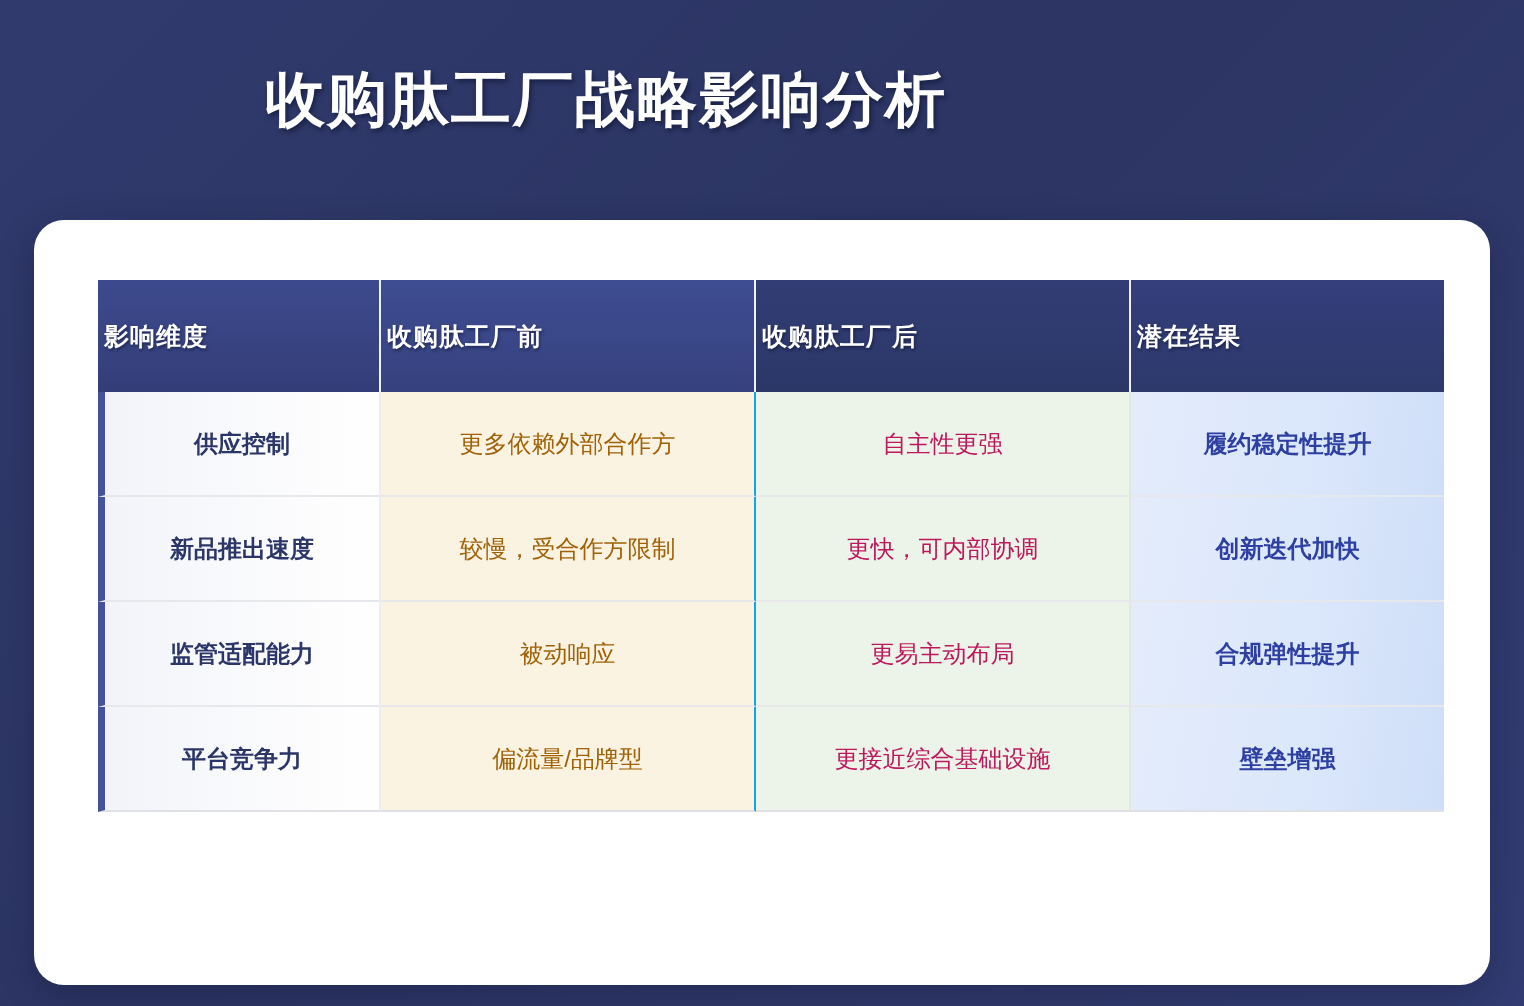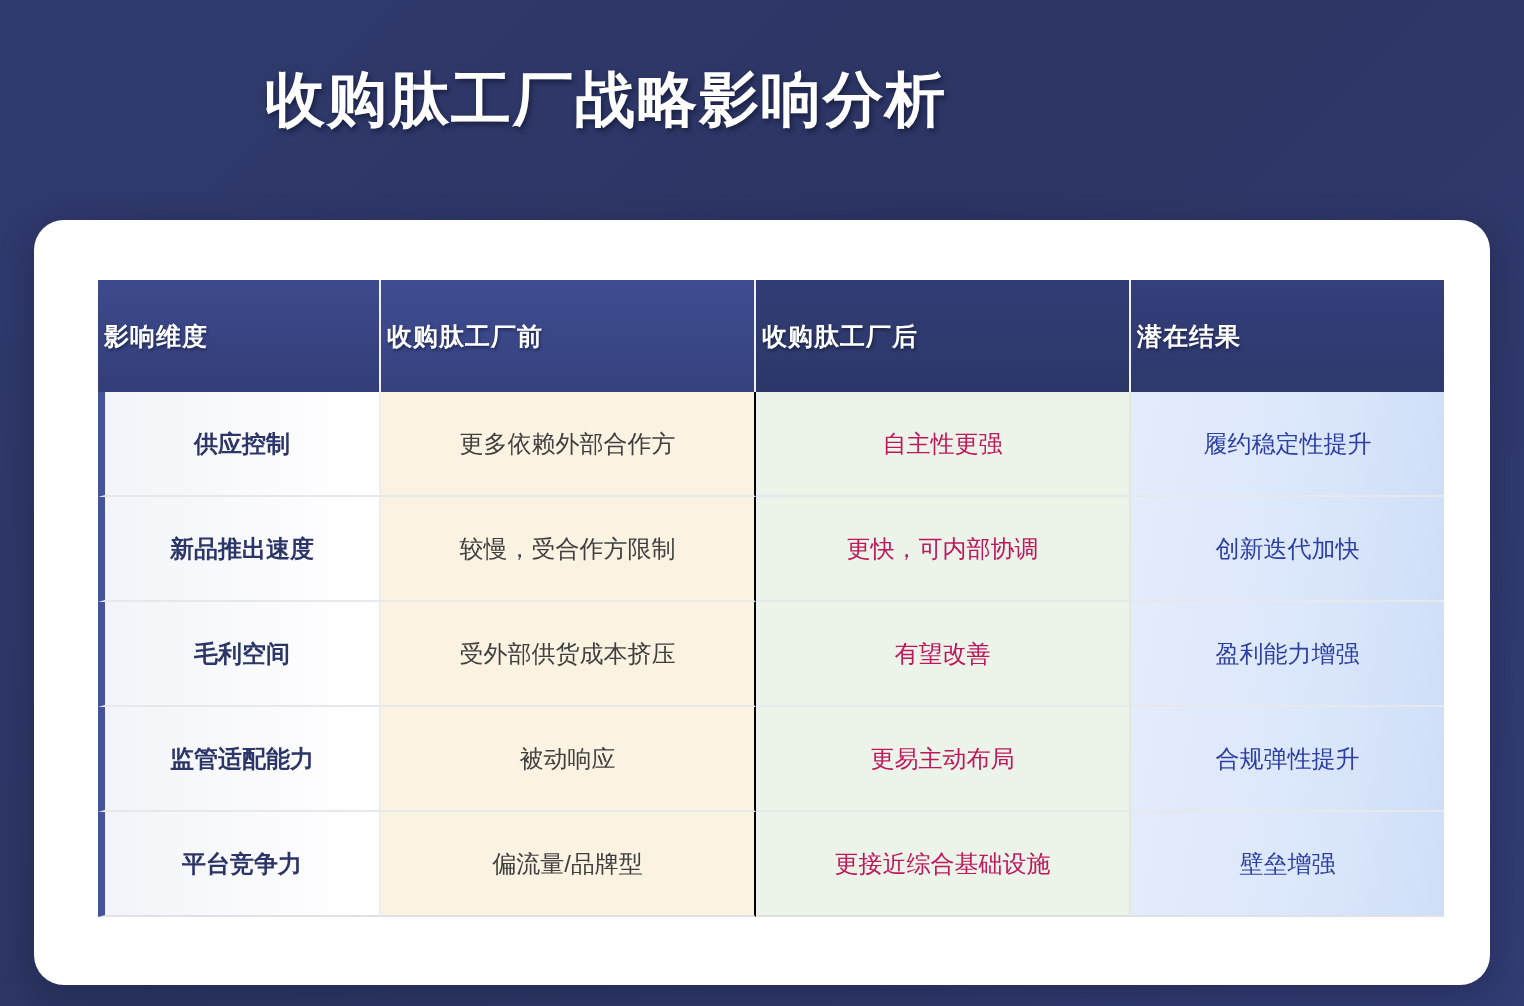--- a/index.html
+++ b/index.html
@@ -103,31 +103,31 @@
 
   td.col-dim {
     font-weight: bold;
     color: #2b3568;
     background: linear-gradient(90deg, #f2f4f9 0%, #fdfdfe 80%, #ffffff 100%);
     border-left: 7px solid #45539c;
     border-right: 2px solid #ededf1;
     text-align: center;
   }
   td.col-before {
-    color: #404040;
+    color: #a16207;
     background: #fbf3e2;
-    border-right: 2px solid #000000;
+    border-right: 2px solid #0ea5e9;
   }
   td.col-after {
     color: #be185d;
     background: #ecf3e9;
     border-right: 2px solid #e2e6e0;
   }
   td.col-result {
-    font-weight: normal;
+    font-weight: bold;
     color: #2e3fa2;
     background: linear-gradient(100deg, #e4ecfb 0%, #dbe7fb 55%, #cfdef8 100%);
   }
 </style>
 </head>
 <body>
 
 <div class="page">
 
   <div class="title-wrap">
@@ -157,26 +157,20 @@
           <td class="col-after">自主性更强</td>
           <td class="col-result">履约稳定性提升</td>
         </tr>
         <tr>
           <td class="col-dim">新品推出速度</td>
           <td class="col-before">较慢，受合作方限制</td>
           <td class="col-after">更快，可内部协调</td>
           <td class="col-result">创新迭代加快</td>
         </tr>
         <tr>
-          <td class="col-dim">毛利空间</td>
-          <td class="col-before">受外部供货成本挤压</td>
-          <td class="col-after">有望改善</td>
-          <td class="col-result">盈利能力增强</td>
-        </tr>
-        <tr>
           <td class="col-dim">监管适配能力</td>
           <td class="col-before">被动响应</td>
           <td class="col-after">更易主动布局</td>
           <td class="col-result">合规弹性提升</td>
         </tr>
         <tr>
           <td class="col-dim">平台竞争力</td>
           <td class="col-before">偏流量/品牌型</td>
           <td class="col-after">更接近综合基础设施</td>
           <td class="col-result">壁垒增强</td>

